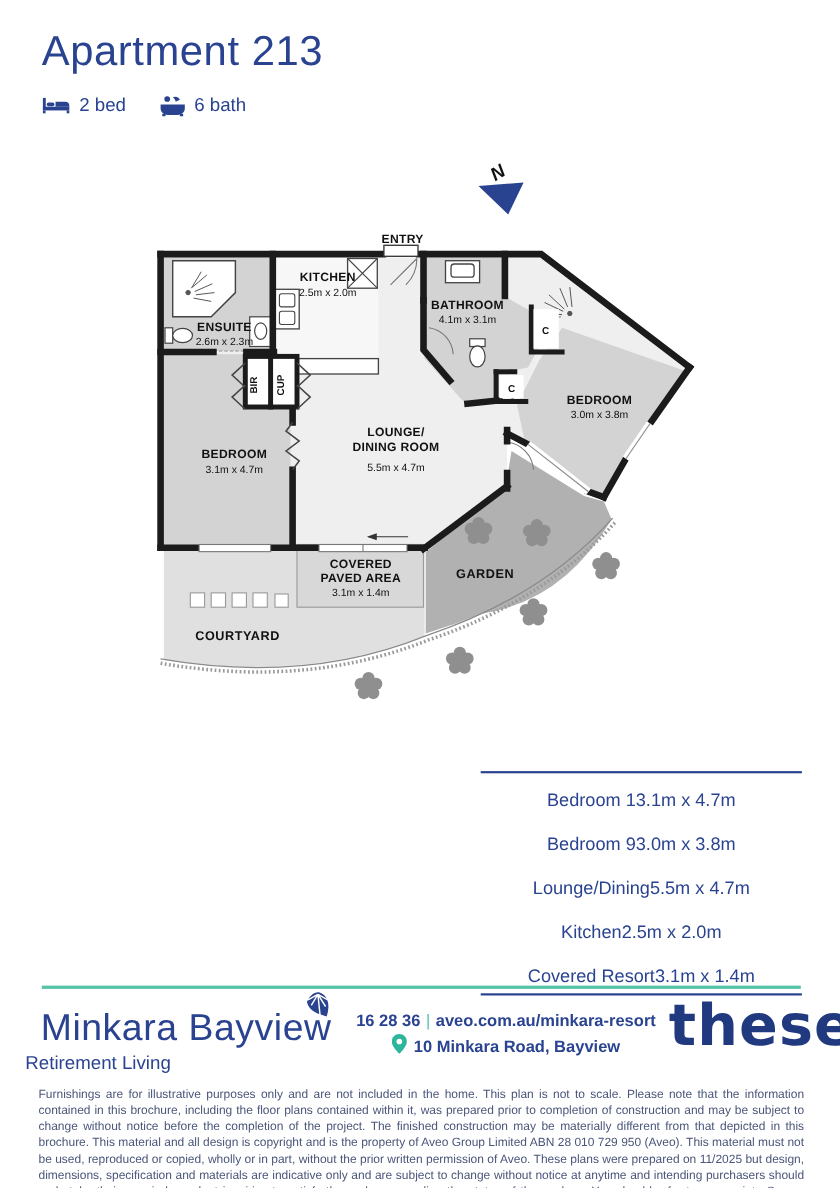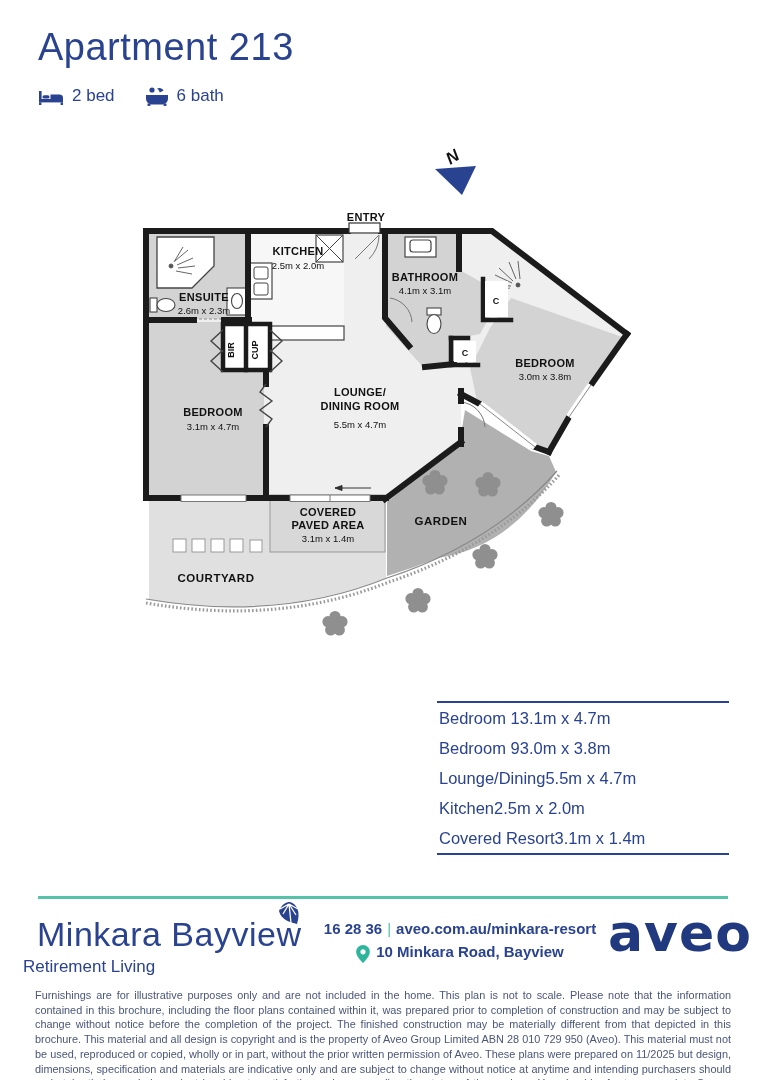--- a/index.html
+++ b/index.html
@@ -1,36 +1,36 @@
 <!DOCTYPE html>
 <html><head>
 <meta charset="utf-8">
 <style>
   html,body{margin:0;padding:0;background:#ffffff;}
   body{width:764px;height:1080px;position:relative;font-family:"Liberation Sans",sans-serif;overflow:hidden;}
   .abs{position:absolute;}
   
   .title{left:38px;top:26px;font-size:38px;font-weight:400;letter-spacing:.5px;color:#2a4391;}
   .facts{left:38px;top:86px;display:flex;align-items:center;gap:30px;color:#2a4391;font-size:17px;}
-  .fact{display:flex;align-items:flex-end;gap:8px;}
+  .fact{display:flex;align-items:center;gap:8px;}
   
   .plan-wrap{left:128px;top:138px;width:534px;height:545px;}
   
   .dims-table{left:437px;top:701px;width:292px;color:#2a4391;font-size:16.5px;}
   .dims-table .tline{border-top:2px solid #2a4391;}
-  .trow{display:flex;justify-content:flex-start;padding:6px 2px 5px 2px;}
+  .trow{display:flex;justify-content:center;padding:16px 2px 5px 2px;}
   .trow.total{font-weight:bold;padding-top:8px;}
   
   .teal-line{left:38px;top:896px;width:690px;height:2.5px;background:#55c3a7;}
   .brand{left:37px;top:915px;color:#2a4391;font-size:34px;letter-spacing:.5px;font-weight:500;}
   .brand-sub{left:23px;top:957px;color:#2a4391;font-size:17px;font-weight:400;}
   .leaf{left:276px;top:901px;}
   .contact{left:320px;top:917px;width:280px;text-align:center;color:#2a4391;font-size:15px;font-weight:bold;line-height:23px;}
   .contact .sep{color:#55c3a7;padding:0 5px;font-weight:400;}
-  .addr{display:flex;align-items:flex-end;justify-content:center;gap:6px;}
+  .addr{display:flex;align-items:flex-start;justify-content:center;gap:6px;}
   .aveo{left:608px;top:903px;width:122px;text-align:right;color:#21397f;font-size:52px;font-weight:bold;letter-spacing:1px;font-family:"DejaVu Sans","Liberation Sans",sans-serif;}
   .disclaimer{left:35px;top:988px;width:696px;color:#4a567a;font-size:10.9px;line-height:14.7px;text-align:justify;}
   
   text{font-family:"Liberation Sans",sans-serif;fill:#111;}
   .rname{font-size:11px;font-weight:bold;letter-spacing:.3px;}
   .rdim{font-size:9.5px;}
   .rsmall{font-size:9px;font-weight:bold;}
   .bigname{font-size:11.5px;font-weight:bold;letter-spacing:.5px;}
 </style>
 </head>
@@ -285,15 +285,15 @@
   </div>
   <div class="addr">
     <svg width="14" height="18" viewBox="0 0 16 21">
       <path d="M8,0 C12.4,0 16,3.6 16,8 C16,14 8,21 8,21 C8,21 0,14 0,8 C0,3.6 3.6,0 8,0 Z" fill="#2eb69c"></path>
       <circle cx="8" cy="8" r="3" fill="#ffffff"></circle>
     </svg>
     <span>10 Minkara Road, Bayview</span>
   </div>
 </div>
 
-<div class="abs aveo">aveo</div>
+<div class="abs aveo">these</div>
 
 <div class="abs disclaimer">Furnishings are for illustrative purposes only and are not included in the home. This plan is not to scale. Please note that the information contained in this brochure, including the floor plans contained within it, was prepared prior to completion of construction and may be subject to change without notice before the completion of the project. The finished construction may be materially different from that depicted in this brochure. This material and all design is copyright and is the property of Aveo Group Limited ABN 28 010 729 950 (Aveo). This material must not be used, reproduced or copied, wholly or in part, without the prior written permission of Aveo. These plans were prepared on 11/2025 but design, dimensions, specification and materials are indicative only and are subject to change without notice at anytime and intending purchasers should undertake their own independent inquiries to satisfy themselves regarding the status of these plans. You should refer to appropriate Survey Plans for confirmation of individual unit areas.</div>
 
 </body></html>

